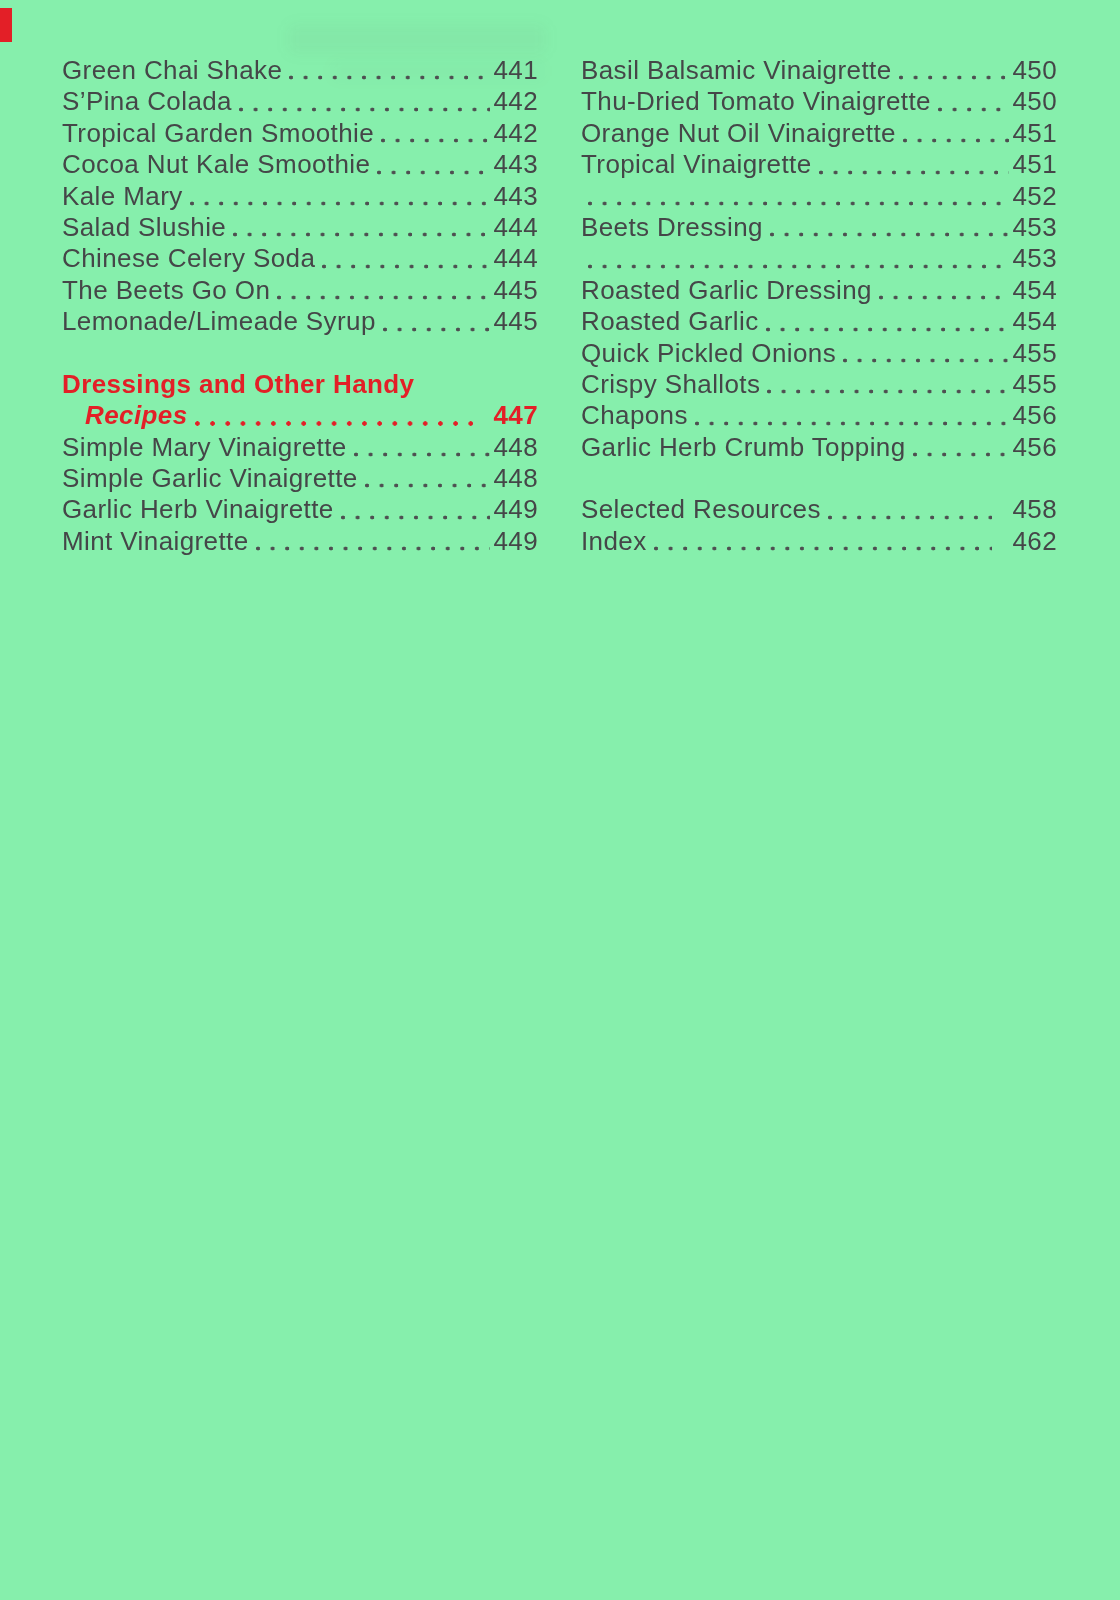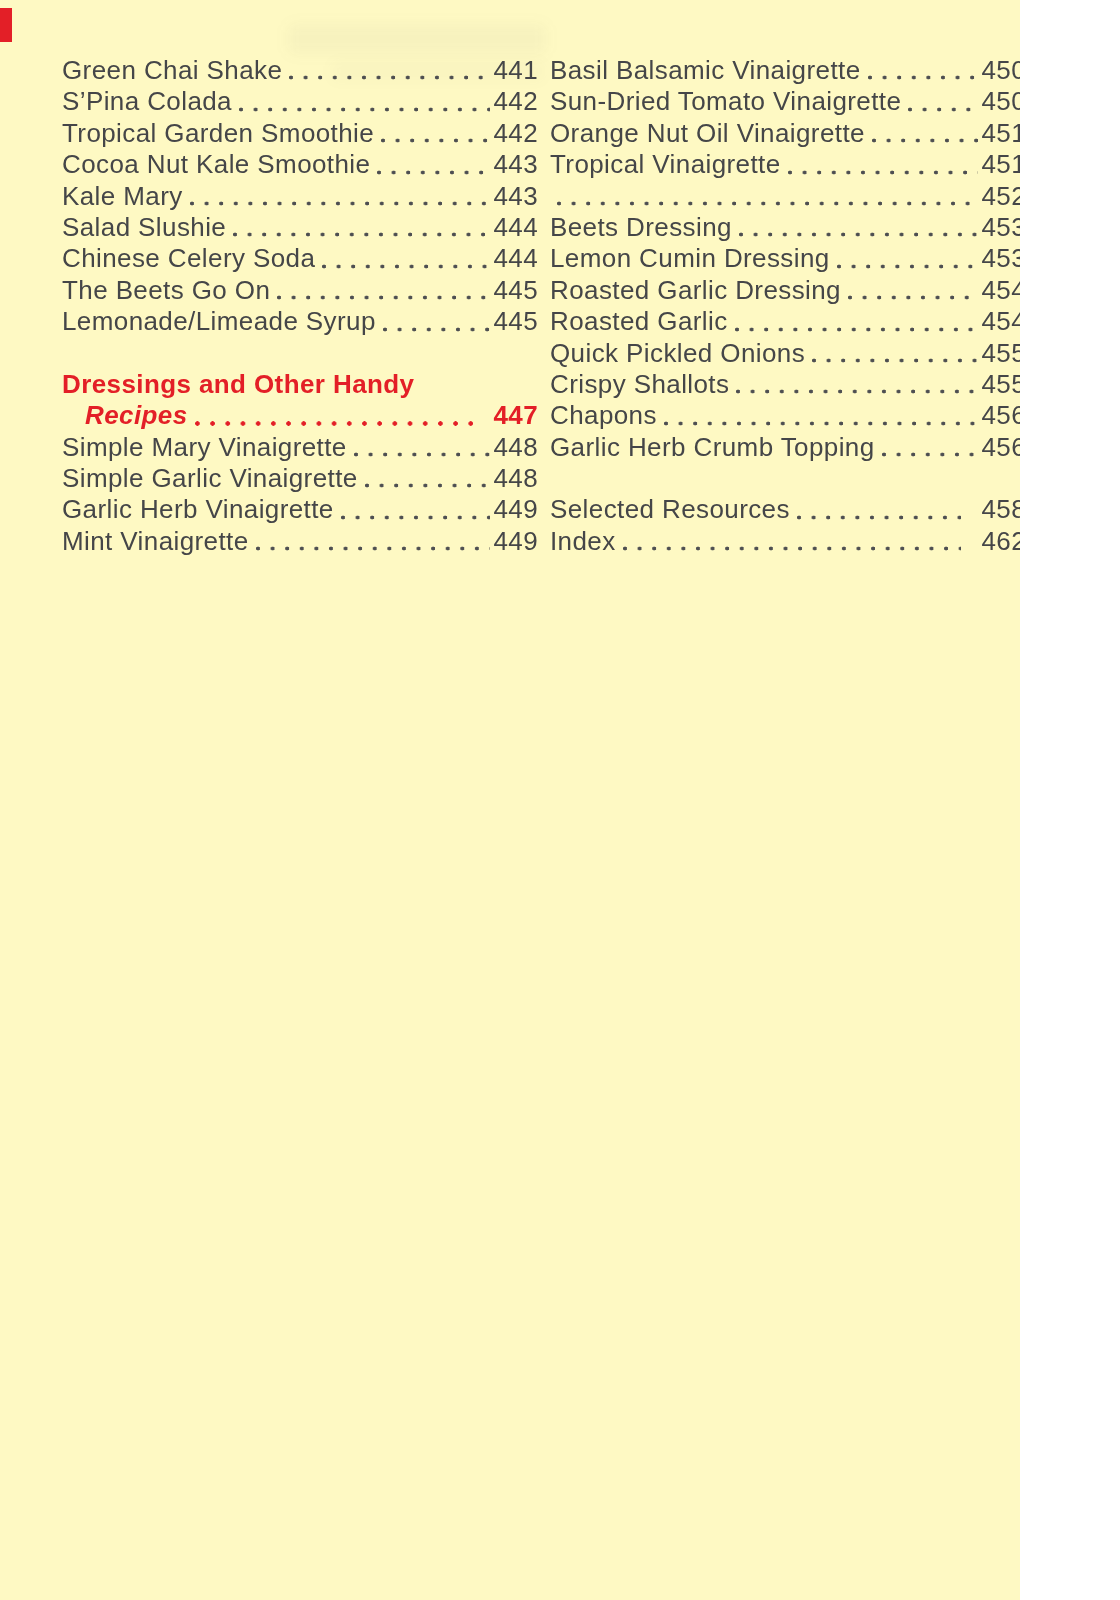--- a/index.html
+++ b/index.html
@@ -2,23 +2,23 @@
 <html><head>
 <meta charset="utf-8">
 <style>
   html, body {
     margin: 0;
     padding: 0;
     background: #ffffff;
   }
   .page {
     position: relative;
-    width: 1020px;
+    width: 1120px;
     height: 1600px;
-    background: #fef9c3;
+    background: #86efac;
     overflow: hidden;
     font-family: "Liberation Sans", sans-serif;
   }
 
   
   .corner-mark {
     position: absolute;
     left: 0;
     top: 8px;
     width: 12px;
@@ -36,21 +36,21 @@
   }
   .ghost-1 { left: 288px; top: 24px;  width: 258px; height: 30px; }
   .ghost-2 { left: 330px; top: 60px;  width: 215px; height: 22px; opacity: .6; }
 
   .col {
     position: absolute;
     top: 55px;
     width: 476px;
   }
   .col-left  { left: 62px;  }
-  .col-right { left: 550px; }
+  .col-right { left: 581px; }
 
   .section { }
   .gap-before { margin-top: 31.4px; }
 
   .row {
     display: flex;
     height: 31.4px;
     line-height: 31.4px;
     font-size: 26px;
     letter-spacing: 0.4px;
@@ -180,21 +180,21 @@
       </div>
     </div>
   <div class="col col-right" id="col-right">
       <div class="section">
         <div class="row">
           <span class="t">Basil Balsamic Vinaigrette</span>
           <span class="dots"></span>
           <span class="n">450</span>
         </div>
         <div class="row">
-          <span class="t">Sun-Dried Tomato Vinaigrette</span>
+          <span class="t">Thu-Dried Tomato Vinaigrette</span>
           <span class="dots"></span>
           <span class="n">450</span>
         </div>
         <div class="row">
           <span class="t">Orange Nut Oil Vinaigrette</span>
           <span class="dots"></span>
           <span class="n">451</span>
         </div>
         <div class="row">
           <span class="t">Tropical Vinaigrette</span>
@@ -204,21 +204,20 @@
         <div class="row">
           <span class="dots"></span>
           <span class="n">452</span>
         </div>
         <div class="row">
           <span class="t">Beets Dressing</span>
           <span class="dots"></span>
           <span class="n">453</span>
         </div>
         <div class="row">
-          <span class="t">Lemon Cumin Dressing</span>
           <span class="dots"></span>
           <span class="n">453</span>
         </div>
         <div class="row">
           <span class="t">Roasted Garlic Dressing</span>
           <span class="dots"></span>
           <span class="n">454</span>
         </div>
         <div class="row">
           <span class="t">Roasted Garlic</span>

